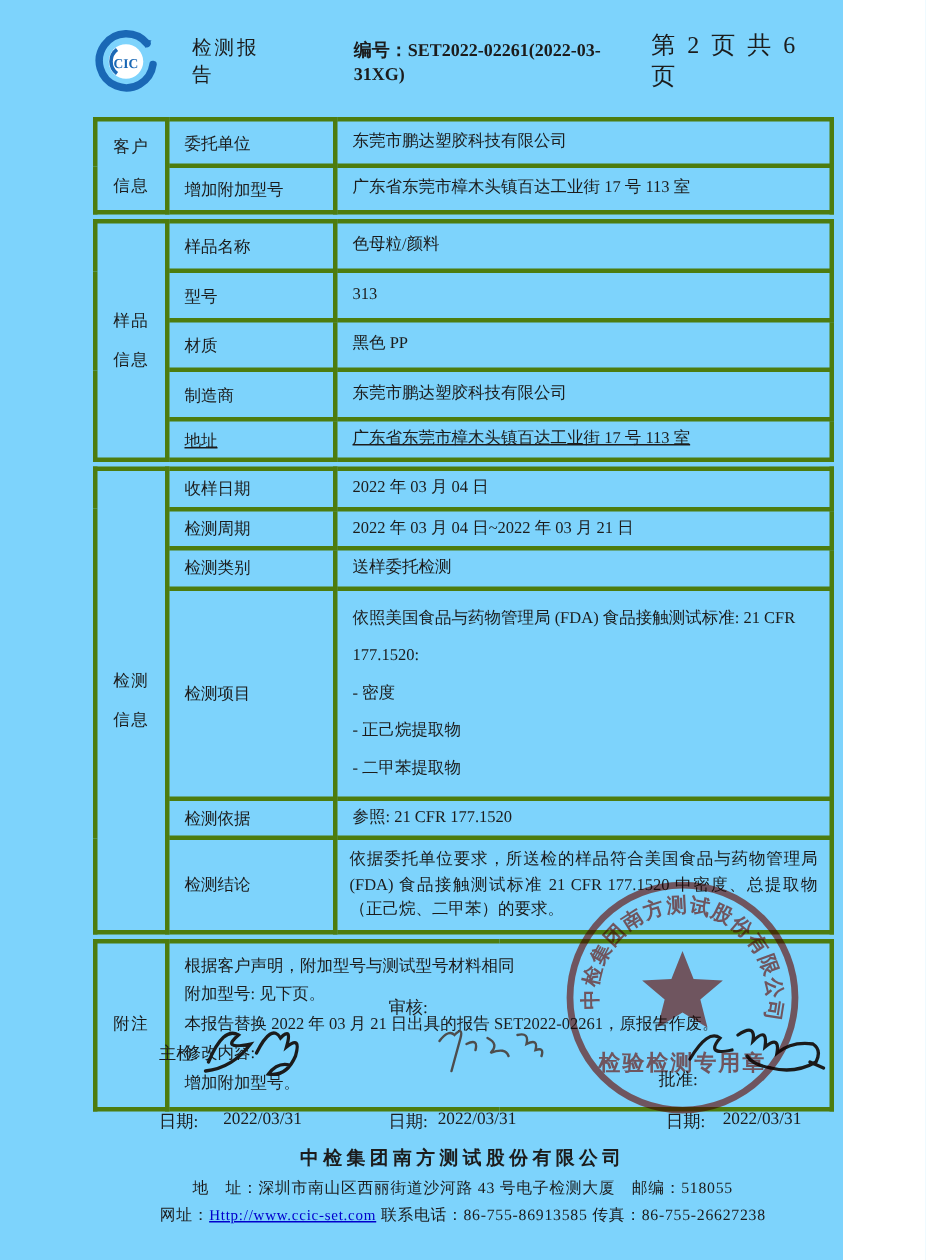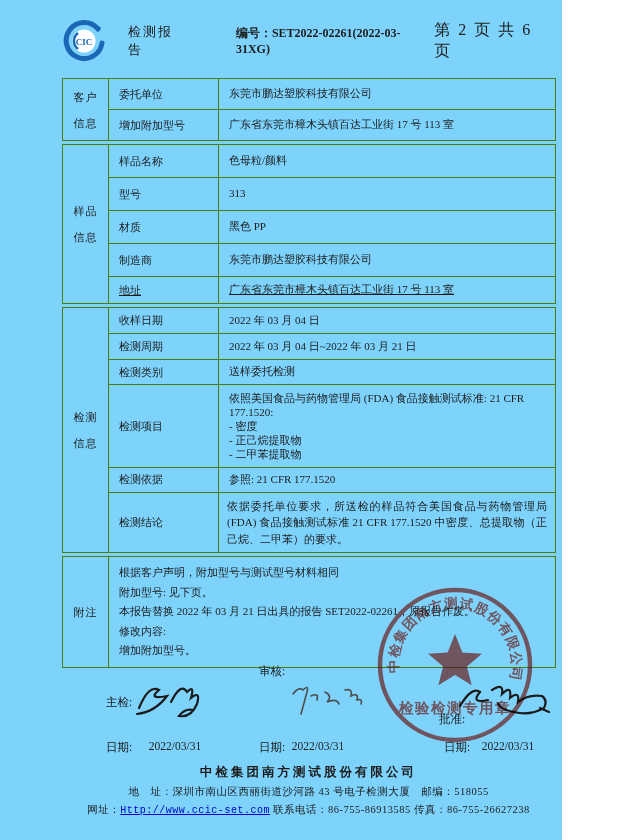--- a/index.html
+++ b/index.html
@@ -9,45 +9,45 @@
   
   .header{position:absolute;left:62px;top:16px;width:494px;height:50px;display:flex;align-items:center;}
   .logo{width:44px;height:44px;flex:0 0 44px;}
   .hdr-title{margin-left:22px;font-size:13px;font-weight:normal;letter-spacing:2px;}
   .hdr-no{margin-left:48px;font-size:12px;font-weight:bold;}
   .hdr-page{margin-left:auto;font-size:16px;font-weight:normal;letter-spacing:2px;}
 
   
   .doc-table{position:absolute;left:62px;top:78px;width:494px;display:flex;flex-direction:column;gap:3px;}
   table.sec{border-collapse:collapse;width:494px;table-layout:fixed;}
-  table.sec td{border:1px solid #4d7c0f;font-size:11px;vertical-align:middle;}
+  table.sec td{border:3px solid #4d7c0f;font-size:11px;vertical-align:middle;}
   td.g{width:43px;text-align:center;white-space:pre-line;line-height:26px;letter-spacing:1px;}
   td.l{width:95px;padding:3px 4px 3px 10px;}
   td.v{padding:3px 10px;line-height:17.5px;white-space:pre-line;}
   .sec1 tr{height:31px;} .sec2 tr{height:33px;} .sec2 tr.short{height:27px;text-decoration:underline;}
   .sec3 tr.r1{height:26px;} .sec3 tr.r2{height:26px;} .sec3 tr.r3{height:25px;}
-  .sec3 tr.r4 td.v{padding:6px 10px;line-height:14px;margin-left:16px;}
+  .sec3 tr.r4 td.v{padding:6px 10px;line-height:25px;margin-left:16px;}
   .sec3 tr.r5{height:21px;}
   .sec3 tr.r6 td.v{padding:5px 8px;line-height:16.5px;text-align:justify;}
   .sec4 td.v{padding:6px 10px;line-height:19.5px;}
   .sec4{height:97px;}
 
   
   .sig-label{position:absolute;font-size:11.5px;margin-left:24px;}
   .sig-date-val{position:absolute;font-size:11.5px;width:120px;text-align:center;}
   .sig-svg{position:absolute;}
 
   
   .stamp{position:absolute;left:367px;top:585px;width:178px;height:162px;opacity:.84;mix-blend-mode:multiply;pointer-events:none;}
 
   
   .footer{position:absolute;left:0;top:764px;width:617px;text-align:center;}
   .f-company{font-size:12.5px;font-weight:bold;letter-spacing:3px;}
   .f-line{font-size:10.5px;margin-top:4px;letter-spacing:.5px;}
-  .f-link{color:#0000cc;text-decoration:underline;font-family:Liberation Mono, monospace;font-size:10px;}
+  .f-link{color:#0000cc;text-decoration:underline;font-family:Liberation Serif, serif;font-size:10px;}
 </style>
 </head>
 <body>
 
 <div class="page">
 
   <div class="header">
     <svg class="logo" viewBox="0 0 44 44">
       <path d="M36 10 A18 18 0 1 0 40 24" fill="none" stroke="#1a68b5" stroke-width="5" stroke-linecap="round"></path>
       <path d="M33 7 l6 1 -4 5 z" fill="#1a68b5"></path>

